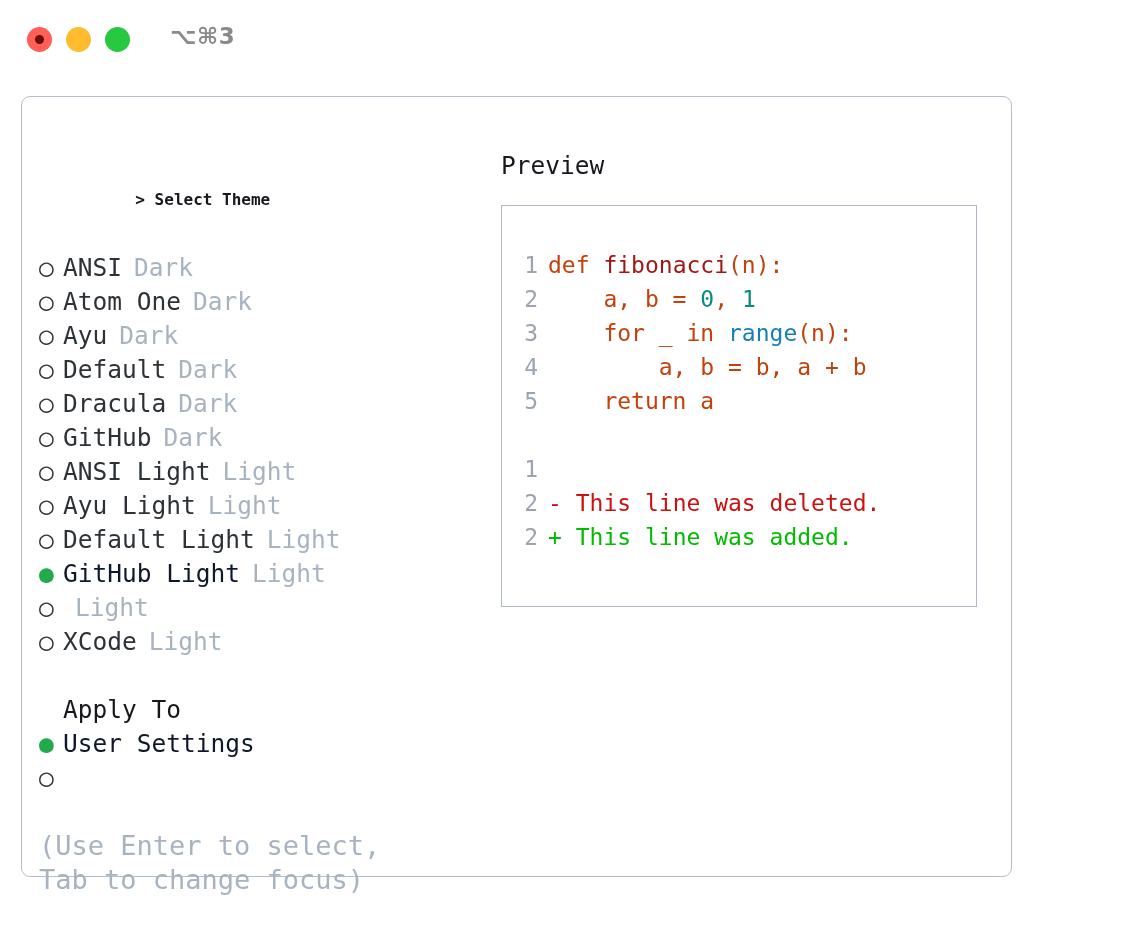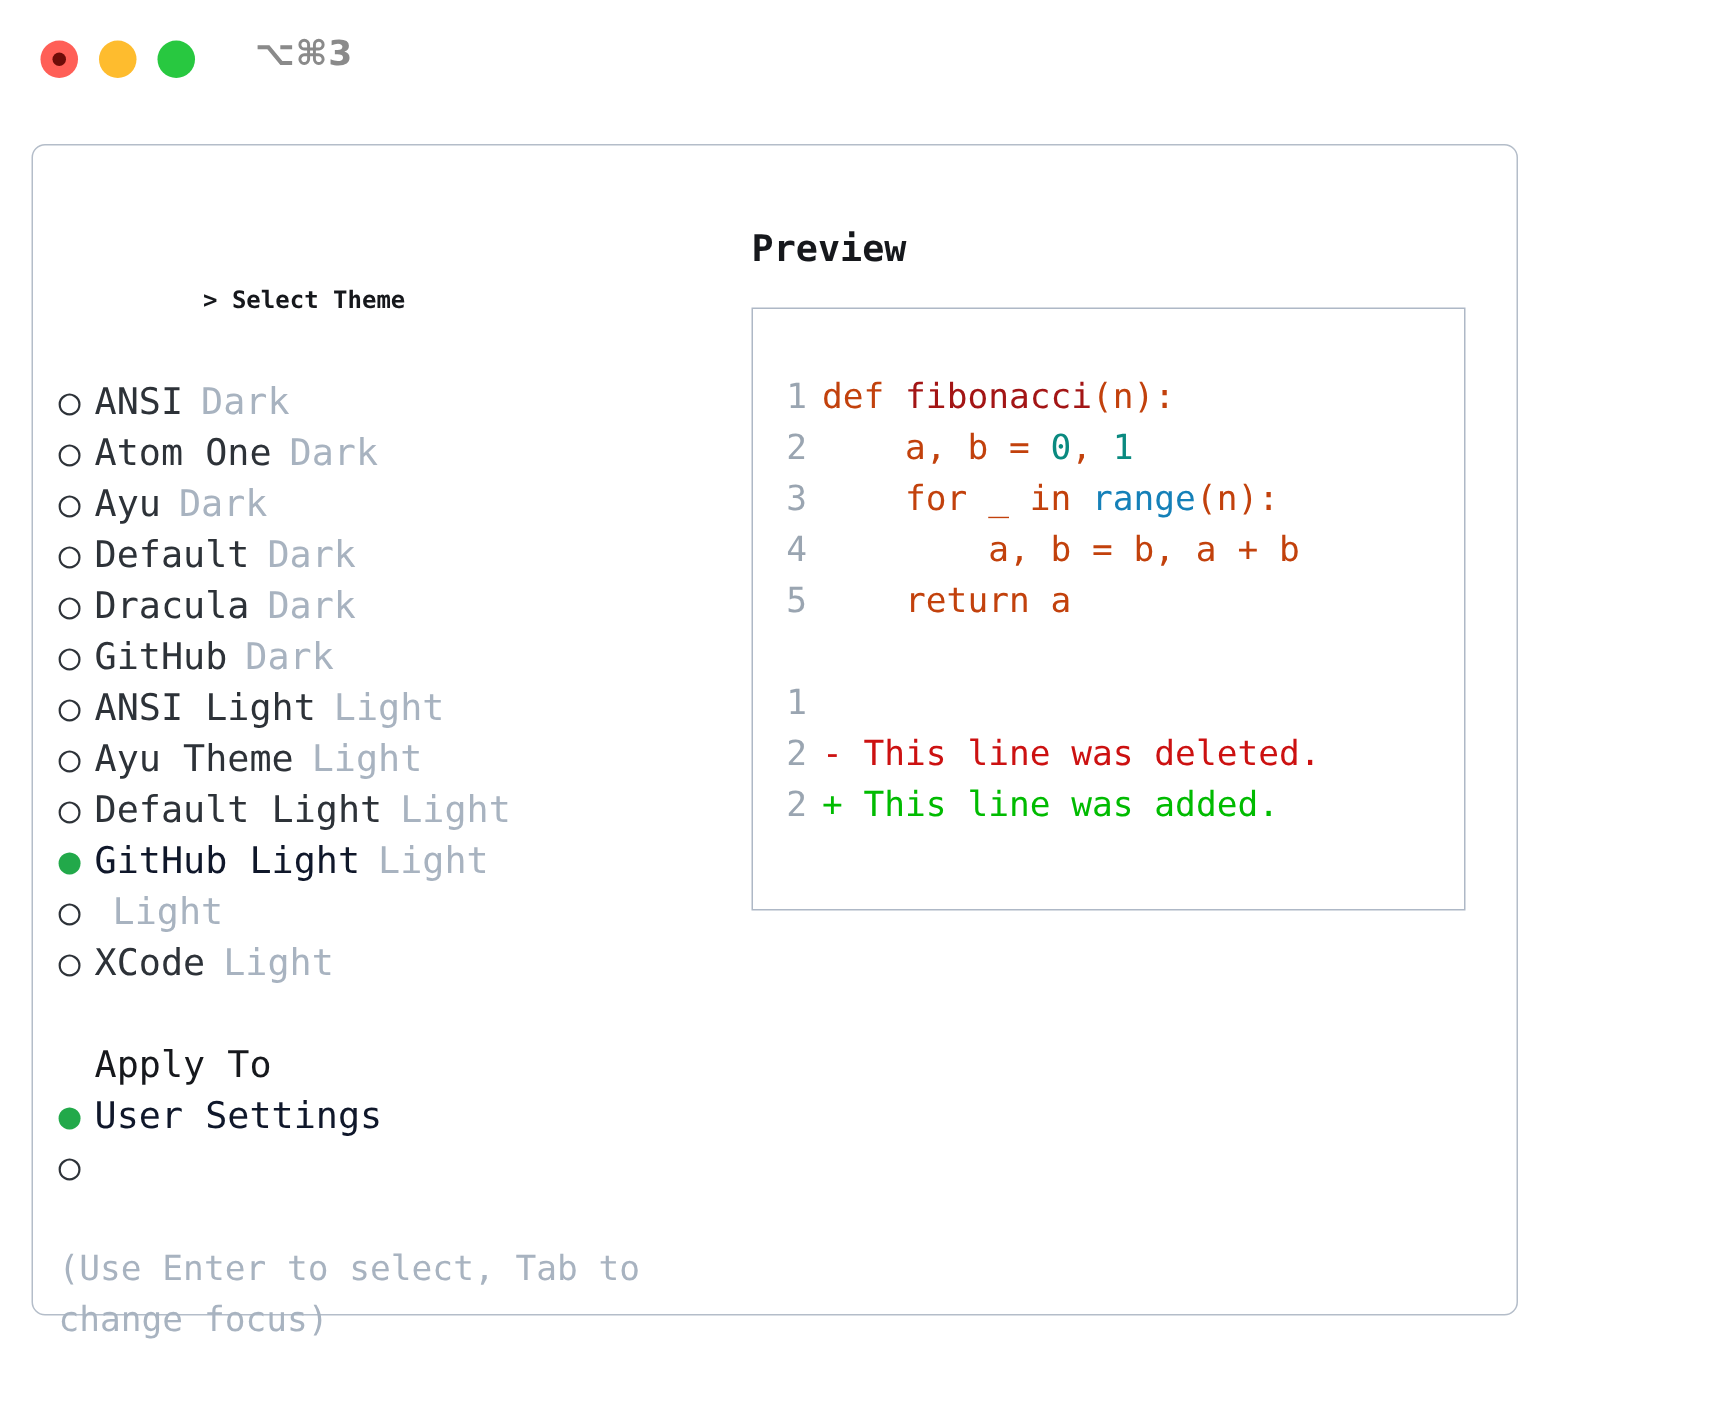--- a/index.html
+++ b/index.html
@@ -132,37 +132,37 @@
   .spacer { height: 34px; }
   .group-title {
     font-size: 24.5px;
     color: #16181c;
     line-height: 34px;
     padding-left: 24px;
     white-space: pre;
   }
   .hint {
     margin-top: 34px;
-    font-size: 23px;
+    font-size: 27px;
     line-height: 34px;
     color: #a8b3c0;
     width: 400px;
     white-space: pre-wrap;
   }
 
   
   .right-col {
     position: absolute;
     left: 479px;
     top: 52px;
     width: 490px;
   }
   .preview-title {
     font-size: 24.5px;
-    font-weight: bold;
+    font-weight: normal;
     color: #16181c;
     line-height: 34px;
   }
   .preview-box {
     margin-top: 22px;
     width: 476px;
     height: 402px;
     border: 1.6px solid #aeb8c6;
     box-sizing: border-box;
     background: #ffffff;
@@ -216,21 +216,21 @@
         </div>
 
         <div id="theme-list">
             <div class="row"><span class="bullet">○</span><span class="label">ANSI</span><span class="badge">Dark</span></div>
             <div class="row"><span class="bullet">○</span><span class="label">Atom One</span><span class="badge">Dark</span></div>
             <div class="row"><span class="bullet">○</span><span class="label">Ayu</span><span class="badge">Dark</span></div>
             <div class="row"><span class="bullet">○</span><span class="label">Default</span><span class="badge">Dark</span></div>
             <div class="row"><span class="bullet">○</span><span class="label">Dracula</span><span class="badge">Dark</span></div>
             <div class="row"><span class="bullet">○</span><span class="label">GitHub</span><span class="badge">Dark</span></div>
             <div class="row"><span class="bullet">○</span><span class="label">ANSI Light</span><span class="badge">Light</span></div>
-            <div class="row"><span class="bullet">○</span><span class="label">Ayu Theme</span><span class="badge">Light</span></div>
+            <div class="row"><span class="bullet">○</span><span class="label">Ayu Light</span><span class="badge">Light</span></div>
             <div class="row"><span class="bullet">○</span><span class="label">Default Light</span><span class="badge">Light</span></div>
             <div class="row"><span class="bullet on">●</span><span class="label on">GitHub Light</span><span class="badge">Light</span></div>
             <div class="row"><span class="bullet">○</span><span class="badge">Light</span></div>
             <div class="row"><span class="bullet">○</span><span class="label">XCode</span><span class="badge">Light</span></div>
           </div>
 
         <div class="spacer"></div>
 
         <div class="group-title">Apply To</div>
 

